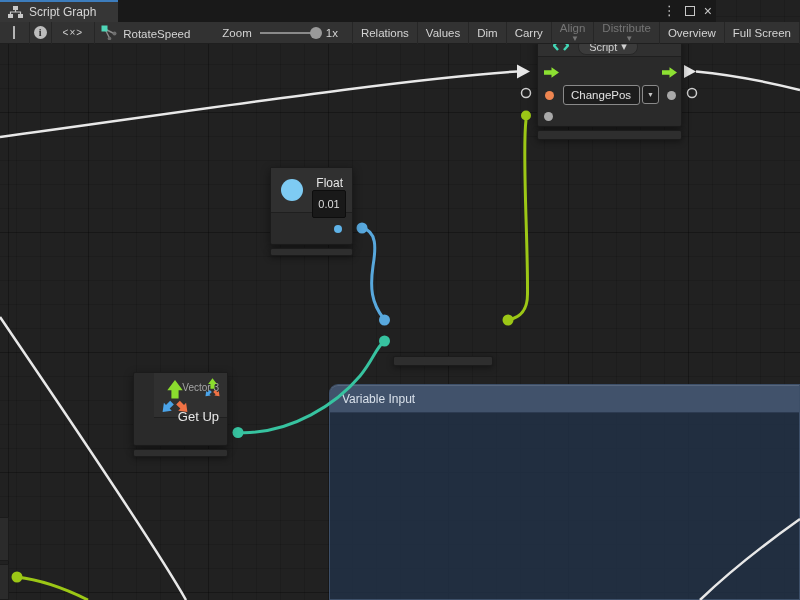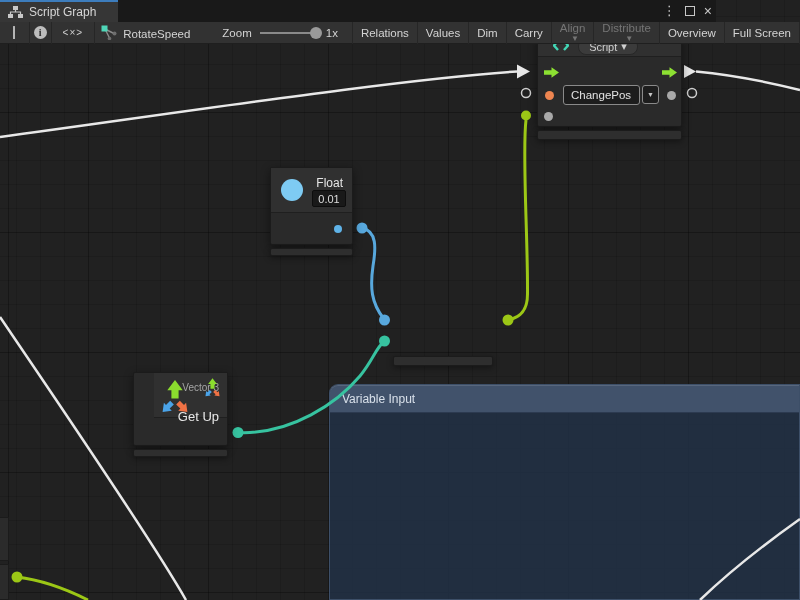--- a/index.html
+++ b/index.html
@@ -85,21 +85,21 @@
               font-size:11.5px; color:#e2e2e2; display:flex; align-items:center; padding-left:7px; }
   .dd-arrow { width:17px; height:19px; background:#1d1d1d; border:1px solid #8a8a8a; border-radius:3px;
               font-size:7px; color:#c5c5c5; display:flex; align-items:center; justify-content:center; }
 
   
   .n-float { left:270px; top:167px; width:83px; height:78px; }
   .n-float .nheader { height:45px; }
   .float-circle { position:absolute; left:10px; top:11px; width:22px; height:22px; border-radius:50%;
                   background:#7ecbf3; }
   .float-title { position:absolute; right:9px; top:8px; font-size:12px; color:#e6e6e6; }
-  .float-box { position:absolute; left:41px; top:22px; width:34px; height:17px; background:#191919;
+  .float-box { position:absolute; left:41px; top:22px; width:34px; height:28px; background:#191919;
                border:1px solid #0d0d0d; border-radius:2px; font-size:11px; color:#dddddd;
                display:flex; align-items:center; justify-content:center; }
 
   
   .n-mul { left:393px; top:258px; width:100px; height:95px; }
   .n-mul .nheader { height:45px; }
   .mul-x { position:absolute; left:6px; top:9px; }
   .mul-title { position:absolute; left:44px; top:16px; font-size:12px; color:#e8e8e8; }
 
   

